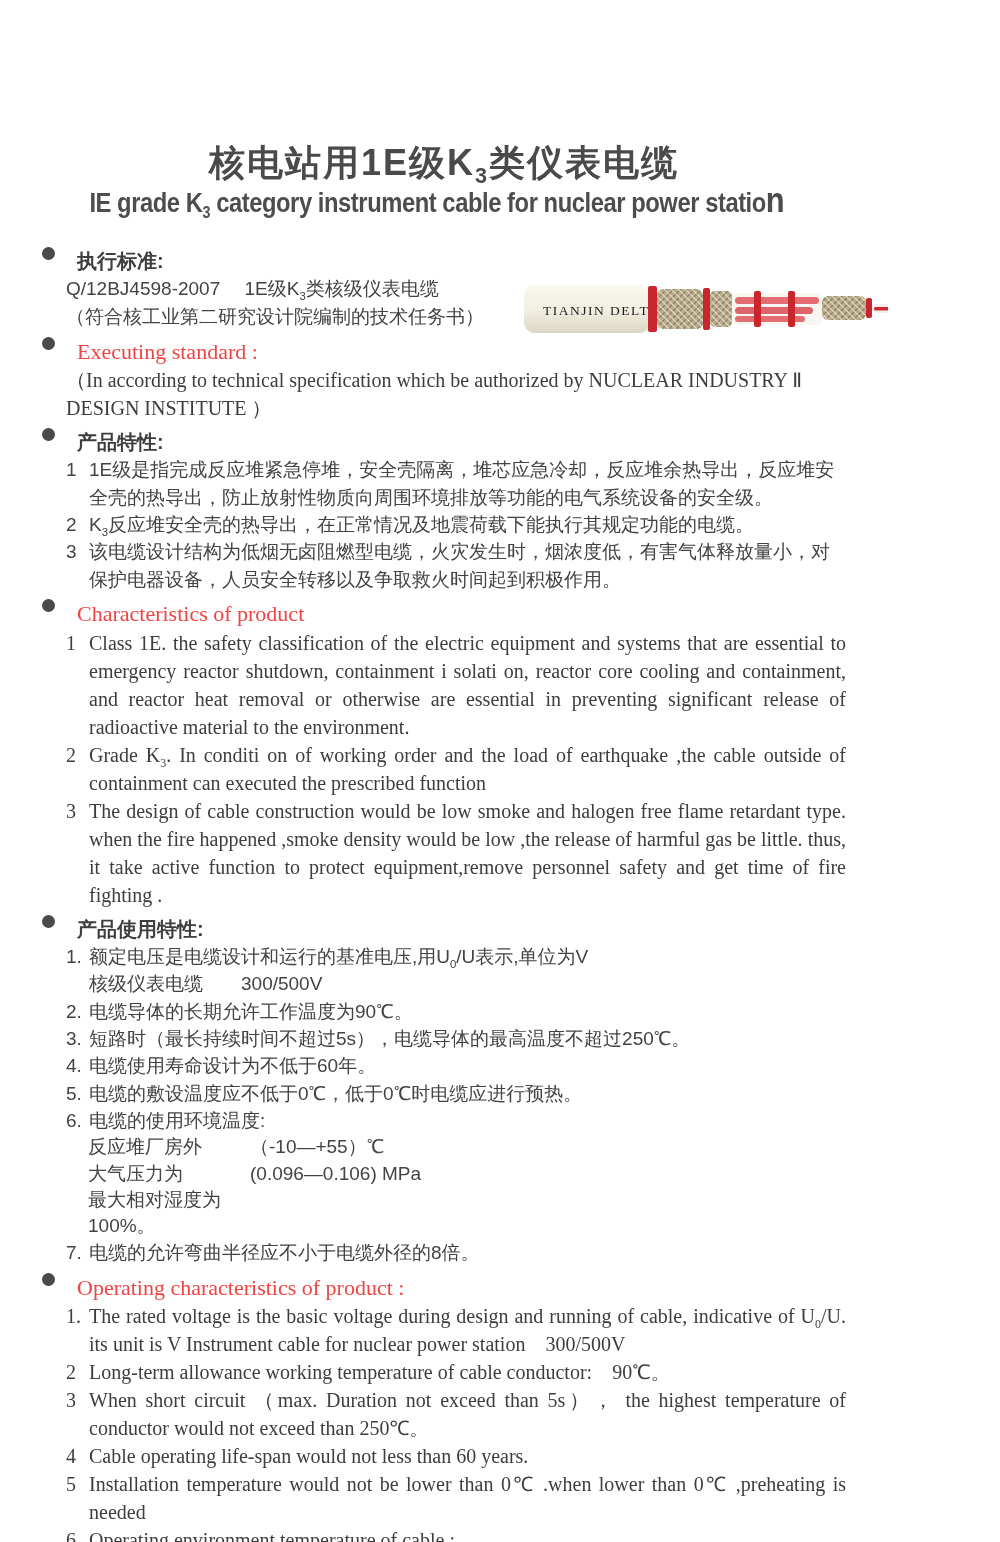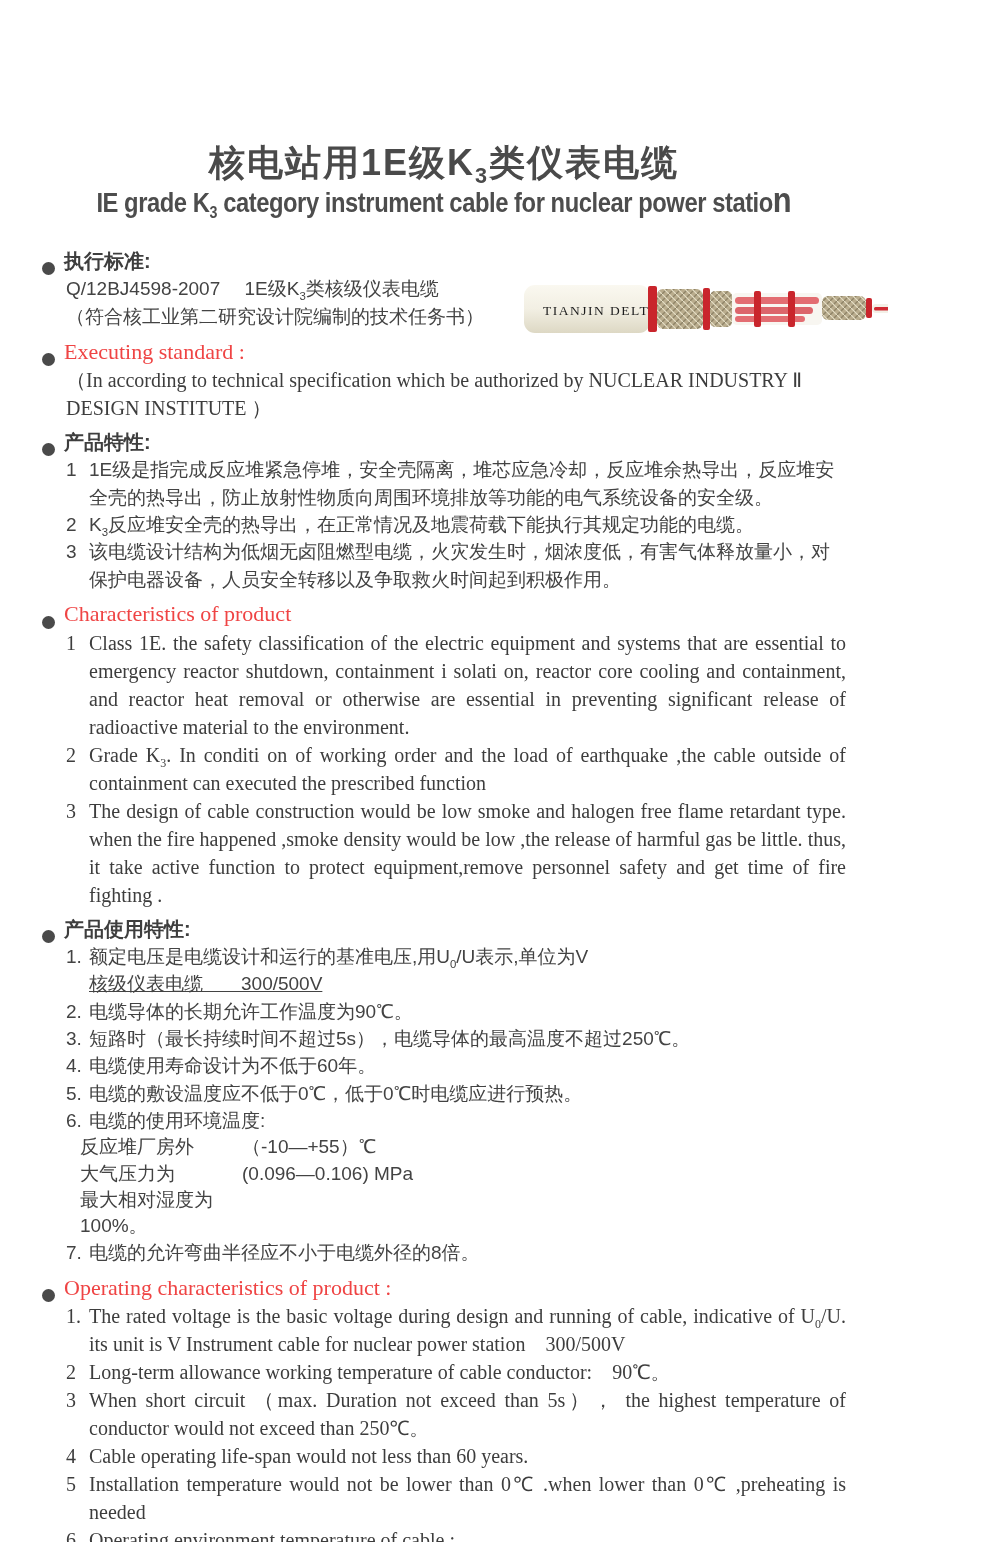--- a/index.html
+++ b/index.html
@@ -3,44 +3,44 @@
 <meta charset="utf-8">
 <style>
   html,body { margin:0; padding:0; background:#ffffff; }
   .page { position:relative; width:888px; height:1542px; background:#ffffff; overflow:hidden;
           color:#424242; }
   .content { padding:0 42px; }
 
   
   .title-zh { margin:142px 0 0 0; text-align:center; font:700 36px/1.15 "Liberation Sans", sans-serif;
               color:#4a4a4a; letter-spacing:2px; }
-  .title-en { text-align:center; margin-top:5px; }
+  .title-en { text-align:left; margin-top:5px; }
   .title-en .inner { display:inline-block; transform:scaleX(0.88); transform-origin:center;
                      font:800 27px/1.15 "Liberation Sans", sans-serif; color:#4d4d4d; letter-spacing:-0.5px; }
   .big-n { font-size:1.3em; line-height:0; }
   sub { font-size:60%; line-height:0; }
 
   
-  .sec-head { display:flex; align-items:flex-end; gap:9px; }
+  .sec-head { display:flex; align-items:flex-start; gap:22px; }
   .bullet { width:13px; height:13px; border-radius:50%; background:#4a4a4a; flex:0 0 auto; }
   .sec-head.zh { font:700 20px/1.4 "Liberation Sans", sans-serif; color:#3e3e3e; margin-top:6px; }
   .sec-head.en { font:400 22px/1.35 "Liberation Serif", serif; color:#ef4444; margin-top:6px; }
 
   .body { margin-left:24px; }
   .line-zh { font:400 19px/1.45 "Liberation Sans", sans-serif; color:#434343; }
   .line-en { font:400 20px/1.4 "Liberation Serif", serif; color:#3d3d3d; }
 
   .item { display:flex; }
   .item .num { flex:0 0 auto; min-width:23px; }
   .item .txt { flex:1; }
   .item.zh { font:400 19px/1.44 "Liberation Sans", sans-serif; color:#434343; }
   .item.en { font:400 20px/1.4 "Liberation Serif", serif; color:#3d3d3d; text-align:justify; }
 
   .kv { display:flex; }
-  .kv.zh { font:400 19px/1.38 "Liberation Sans", sans-serif; color:#434343; margin-left:14px; }
+  .kv.zh { font:400 19px/1.38 "Liberation Sans", sans-serif; color:#434343; margin-left:22px; }
   .kv.zh .k { flex:0 0 auto; width:162px; }
   .kv.en { font:400 20px/1.36 "Liberation Serif", serif; color:#3d3d3d; margin-left:80px; }
   .kv.en .k { flex:0 0 auto; width:212px;font-style:italic; }
 
   
   .cable-photo { position:absolute; left:522px; top:280px; width:396px; height:62px; }
 </style>
 </head>
 <body>
 
@@ -118,21 +118,21 @@
     <div style="margin-top:4px;">
       <div class="sec-head zh">
         <span class="bullet"></span>
         <span>产品使用特性:</span>
       </div>
       <div class="body">
         <div class="item zh">
           <span class="num">1.</span>
           <span class="txt"><span>额定电压是电缆设计和运行的基准电压,用U</span><sub>0</sub><span>/U表示,单位为V</span></span>
         </div>
-        <div class="line-zh" style="margin-left:23px;text-decoration:underline;">核级仪表电缆　　300/500V</div>
+        <div class="line-zh" style="margin-left:23px;">核级仪表电缆　　300/500V</div>
         <div class="item zh">
           <span class="num">2.</span>
           <span class="txt">电缆导体的长期允许工作温度为90℃。</span>
         </div>
         <div class="item zh">
           <span class="num">3.</span>
           <span class="txt">短路时（最长持续时间不超过5s），电缆导体的最高温度不超过250℃。</span>
         </div>
         <div class="item zh">
           <span class="num">4.</span>

